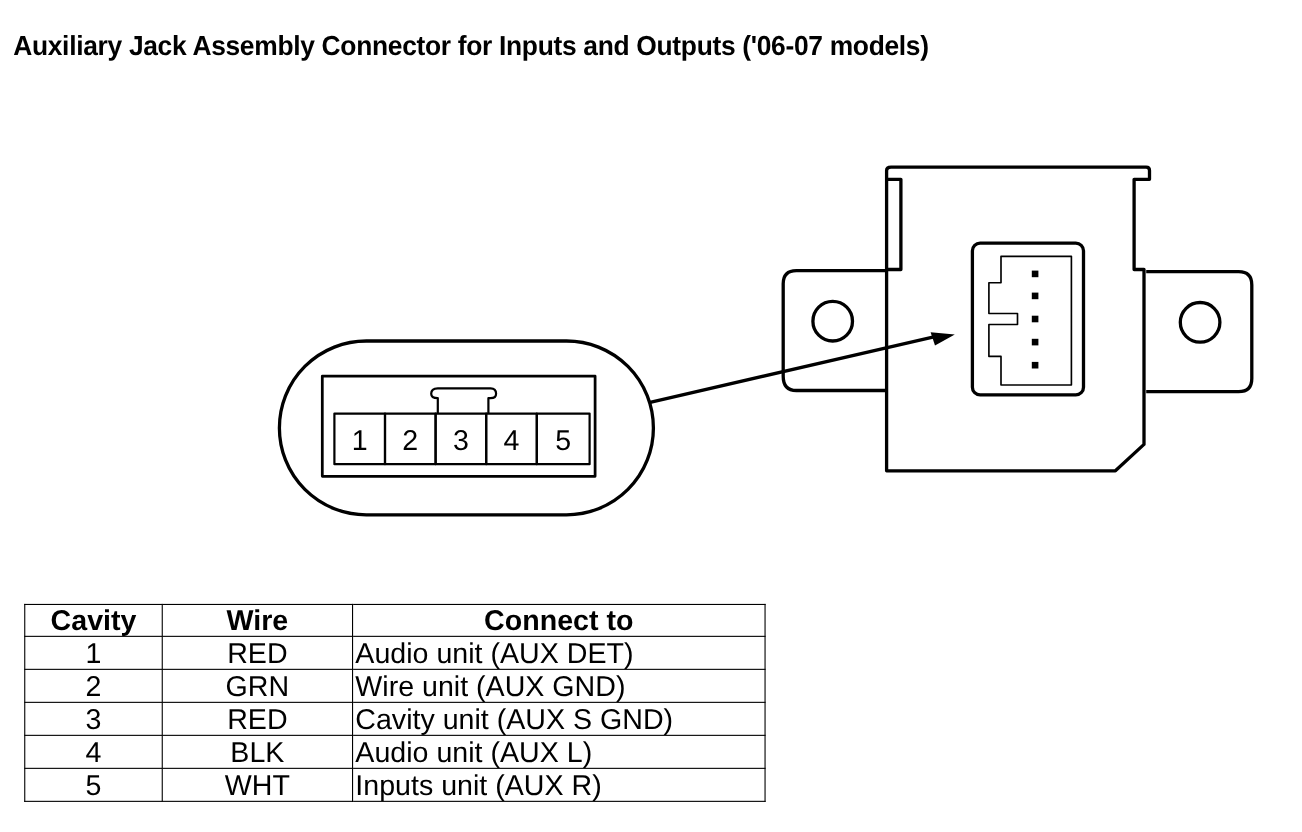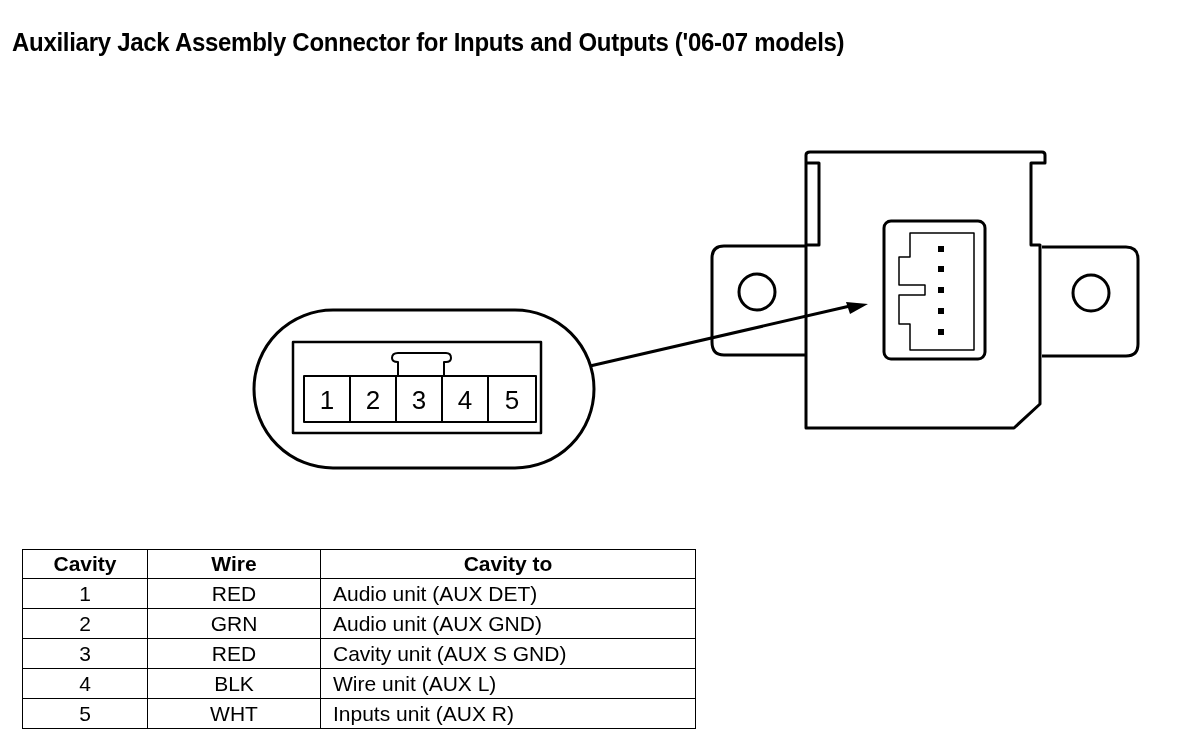--- a/index.html
+++ b/index.html
@@ -3,26 +3,26 @@
   <meta charset="utf-8">
   <style>
     html, body { margin: 0; padding: 0; background: #ffffff; }
     body { width: 1184px; height: 756px; position: relative; overflow: hidden;
            font-family: "Liberation Sans", sans-serif; color: #000; }
     .title { position: absolute; left: 12px; top: 28px; font-size: 25px; font-weight: bold;
              letter-spacing: -0.3px; white-space: nowrap; transform: scaleX(0.96); transform-origin: left top; }
     svg.diagram { position: absolute; left: 0; top: 0; }
     .pin-label { font-family: "Liberation Sans", sans-serif; font-size: 26px; }
     table.cav { position: absolute; left: 22px; top: 549px; border-collapse: collapse; width: 674px;
-                font-size: 21px; }
+                font-size: 26px; }
     table.cav th, table.cav td { border: 1.5px solid #000; padding: 0; height: 29px; line-height: 28px; }
     table.cav th { font-weight: bold; text-align: center; height: 28px; }
     table.cav th.c1, table.cav td.c1 { width: 124px; text-align: center; }
     table.cav th.c2, table.cav td.c2 { width: 172px; text-align: center; }
-    table.cav td.c3 { text-align: left; padding-left: 12px; }
+    table.cav td.c3 { text-align: left; padding-left: 2px; }
     table.cav th.c3 { text-align: center; }
   </style>
 </head>
 <body>
 
 <div class="title">Auxiliary Jack Assembly Connector for Inputs and Outputs ('06-07 models)</div>
 
 <svg class="diagram" width="1184" height="540" viewBox="0 0 1184 540">
   <g fill="none" stroke="#000" stroke-width="3" stroke-linejoin="round">
 
@@ -69,43 +69,43 @@
     <text x="465" y="409">4</text>
     <text x="512" y="409">5</text>
   </g>
 </svg>
 
 <table class="cav">
   <thead>
     <tr>
       <th class="c1">Cavity</th>
       <th class="c2">Wire</th>
-      <th class="c3">Cavity to</th>
+      <th class="c3">Connect to</th>
     </tr>
   </thead>
   <tbody>
     <tr>
       <td class="c1">1</td>
       <td class="c2">RED</td>
       <td class="c3">Audio unit (AUX DET)</td>
     </tr>
     <tr>
       <td class="c1">2</td>
       <td class="c2">GRN</td>
-      <td class="c3">Audio unit (AUX GND)</td>
+      <td class="c3">Wire unit (AUX GND)</td>
     </tr>
     <tr>
       <td class="c1">3</td>
       <td class="c2">RED</td>
       <td class="c3">Cavity unit (AUX S GND)</td>
     </tr>
     <tr>
       <td class="c1">4</td>
       <td class="c2">BLK</td>
-      <td class="c3">Wire unit (AUX L)</td>
+      <td class="c3">Audio unit (AUX L)</td>
     </tr>
     <tr>
       <td class="c1">5</td>
       <td class="c2">WHT</td>
       <td class="c3">Inputs unit (AUX R)</td>
     </tr>
   </tbody>
 </table>
 
 </body></html>

